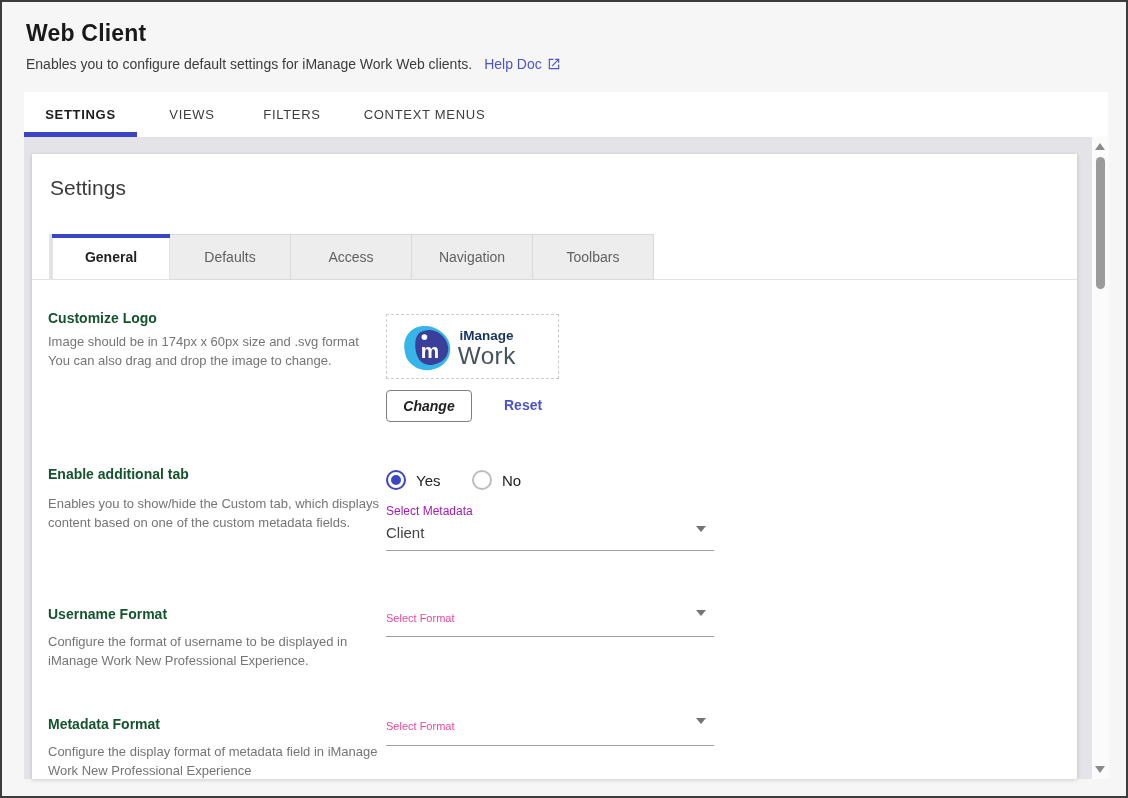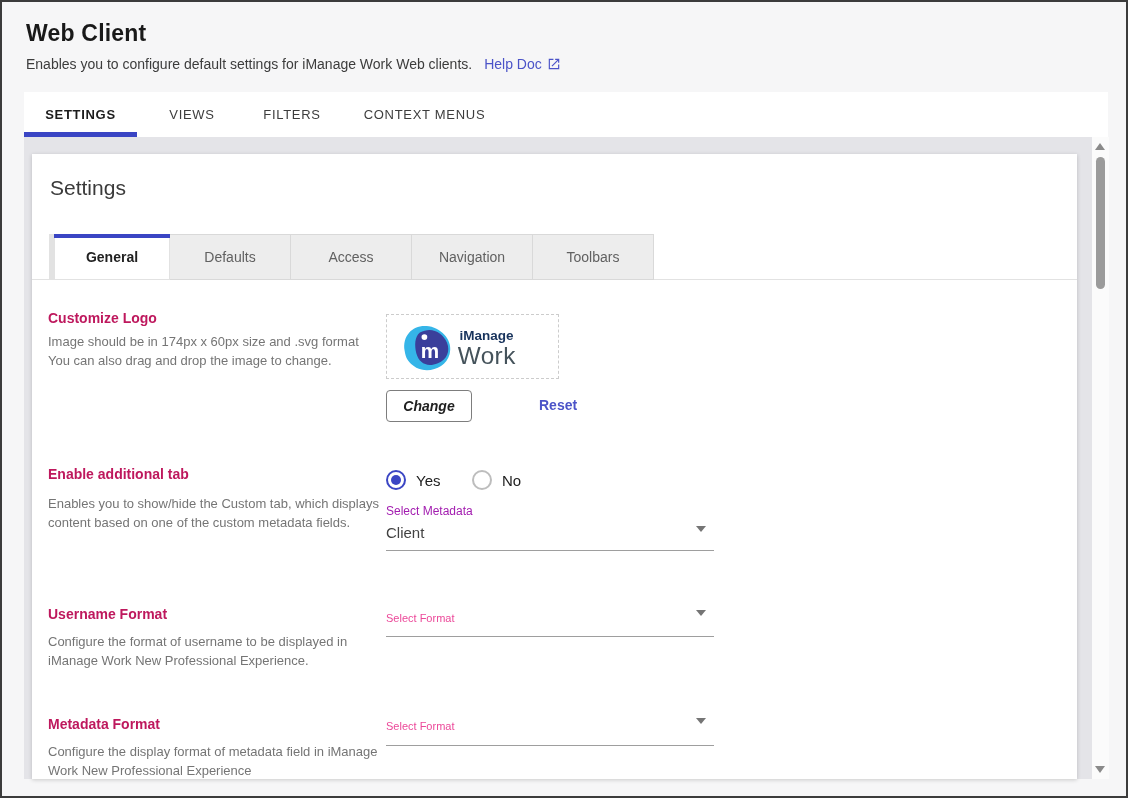--- a/index.html
+++ b/index.html
@@ -32,35 +32,35 @@
   .sb-arrow-up { top:6px; border-bottom:7px solid #8a8a8a; }
   .sb-arrow-down { bottom:6px; border-top:7px solid #8a8a8a; }
   .sb-thumb { position:absolute; left:4px; top:20px; width:9px; height:132px; border-radius:5px; background:#9b9b9b; cursor:pointer; }
 
   
   .panel-heading { position:absolute; left:18px; top:22px; font-size:21px; font-weight:500; color:#3a3a3a; }
 
   .subtabs { position:absolute; left:17px; top:80px; height:46px; display:flex; z-index:2; }
   .subtab { width:121px; height:46px; display:flex; align-items:center; justify-content:center;
             background:#ededed; border:1px solid #d9d9d9; border-left:none; font-size:14px; color:#616161; cursor:pointer; position:relative; }
-  .subtab:first-child { border-left:6px solid #0c4a6e;align-items:center; }
+  .subtab:first-child { border-left:4px solid #0c4a6e;align-items:center; }
   .subtab.active { background:#ffffff; border-bottom:1px solid #ffffff; border-color:#e2e2e2; color:#212121; font-weight:700; }
   .subtab.active .top-indicator { position:absolute; top:-1px; left:-1px; right:-1px; height:4px; background:#3a45c4; }
   .subtab-line { position:absolute; left:0; right:0; top:125px; border-top:1px solid #e2e2e2; z-index:1; }
 
-  .sec-label { position:absolute; left:16px; font-size:14px; font-weight:700; color:#be185d;text-align:right; }
+  .sec-label { position:absolute; left:16px; font-size:14px; font-weight:700; color:#14532d;text-align:right; }
   .sec-desc { position:absolute; left:16px; width:338px; font-size:13px; line-height:19px; color:#757575; }
 
   
   .logo-box { position:absolute; left:354px; top:160px; width:173px; height:65px; border:1px dashed #cccccc;
               background:#ffffff; display:flex; align-items:center; justify-content:center; cursor:pointer; }
   .btn-change { position:absolute; left:354px; top:236px; width:86px; height:32px; background:#ffffff;
                 border:1px solid #7d7d7d; border-radius:4px; font-family:"Liberation Sans",sans-serif;
                 font-size:14px; font-weight:700; color:#212121; cursor:pointer;font-style:italic; }
-  .link-reset { position:absolute; left:472px; top:243px; font-size:14px; font-weight:700; color:#4b53c8; cursor:pointer;margin-left:35px; }
+  .link-reset { position:absolute; left:472px; top:243px; font-size:14px; font-weight:700; color:#4b53c8; cursor:pointer; }
 
   
   .radio { position:absolute; width:20px; height:20px; border-radius:50%; border:2px solid #3b46c4; cursor:pointer; }
   .radio.selected::after { content:""; position:absolute; left:3px; top:3px; width:10px; height:10px; border-radius:50%; background:#3b46c4; }
   .radio.unselected { border-color:#bdbdbd; }
   .radio-label { position:absolute; font-size:15px; color:#212121; }
 
   
   .select-small-label { position:absolute; font-size:12px; color:#a21caf; }
   .select-value { position:absolute; font-size:15px; color:#424242; }

